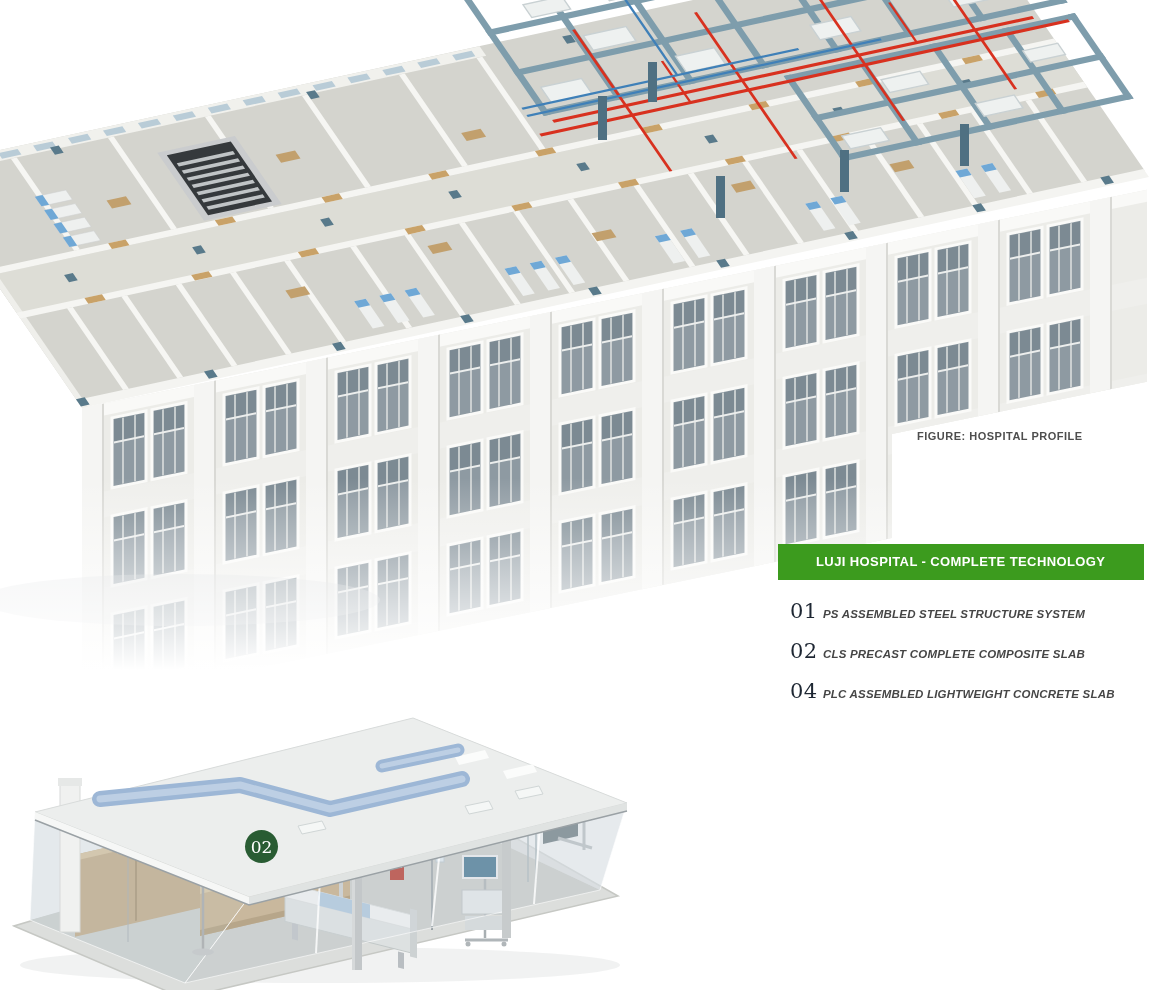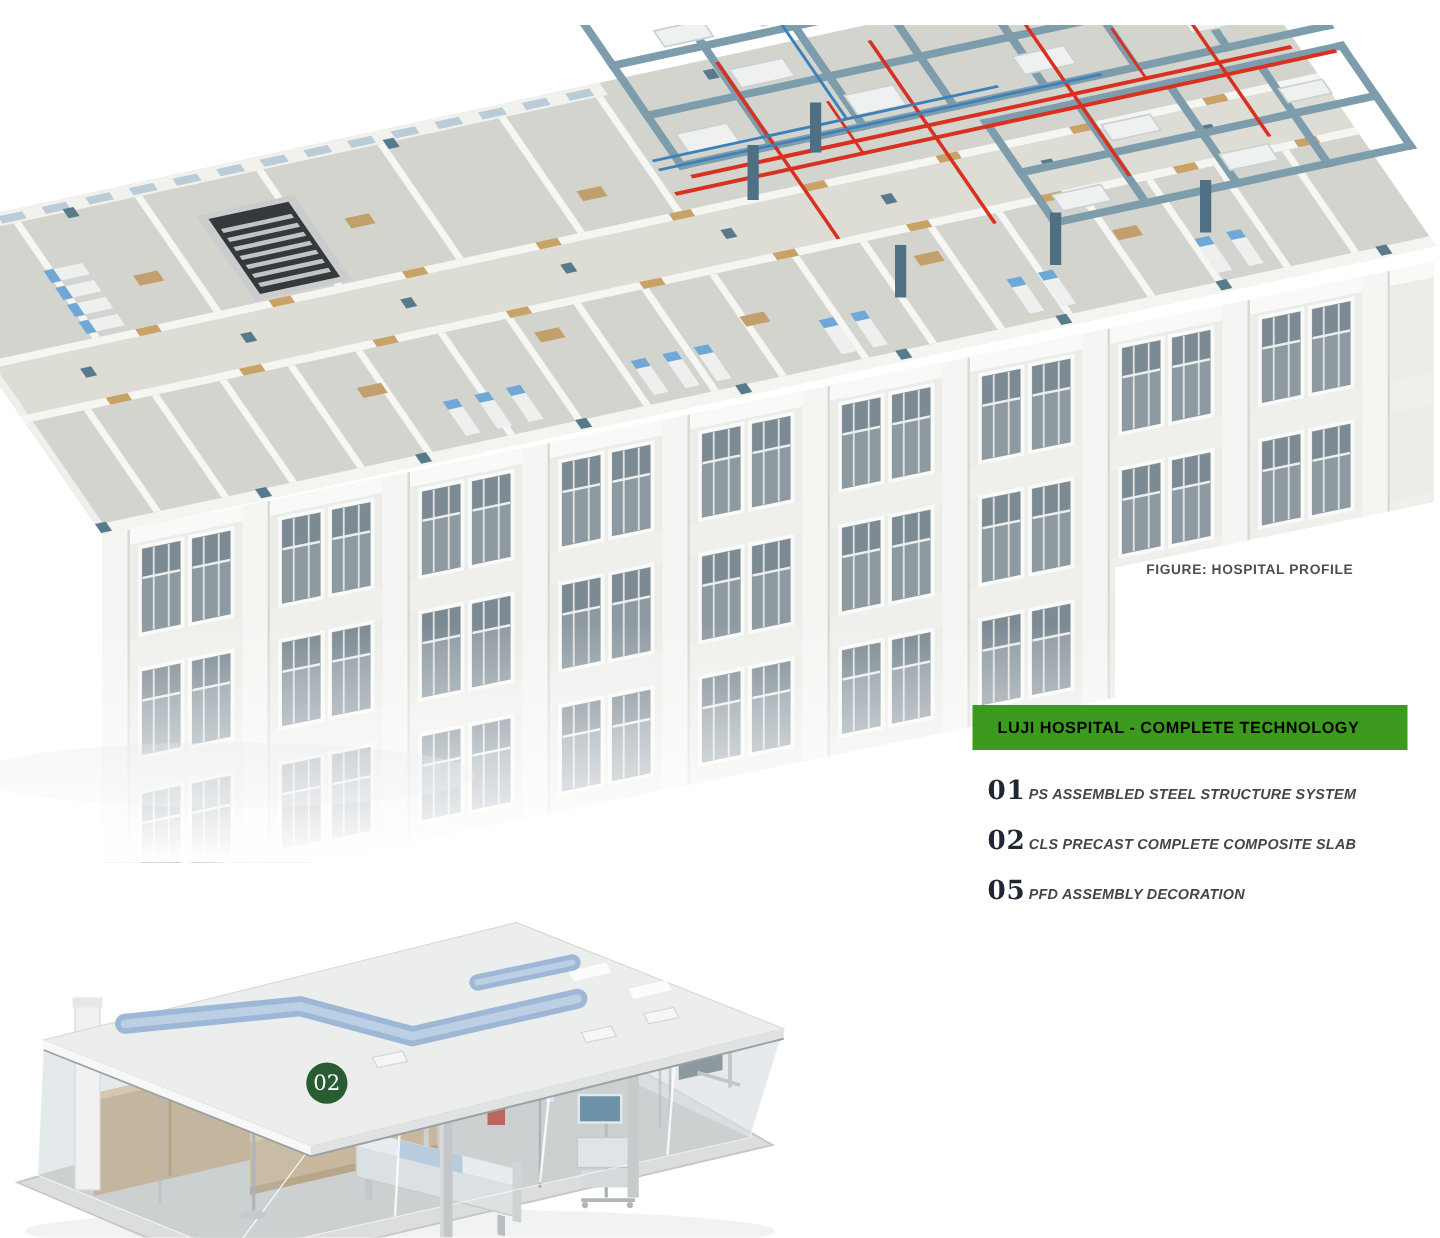--- a/index.html
+++ b/index.html
@@ -1,35 +1,35 @@
 <!DOCTYPE html>
 <html><head>
 <meta charset="utf-8">
 <style>
   html,body{margin:0;padding:0;background:#ffffff;}
   body{width:1152px;height:990px;position:relative;overflow:hidden;
        font-family:"Liberation Sans", sans-serif;}
-  .stage{position:absolute;inset:0;margin-top:20px;}
+  .stage{position:absolute;inset:0;}
   svg{position:absolute;display:block;}
   #building-svg{left:0;top:0;}
   #room-svg{left:0;top:690px;}
   .figure-caption{
     position:absolute;left:917px;top:430px;
     font-size:11px;font-weight:bold;color:#4e4e4e;letter-spacing:.5px;
     white-space:nowrap;}
   .panel{position:absolute;left:778px;top:544px;width:374px;}
   .panel-header{
     position:absolute;left:0;top:0;width:328px;height:36px;
-    background:#3c9b1e;color:#000000;
+    background:#3c9b1e;color:#ffffff;
     font-size:13px;font-weight:bold;letter-spacing:.4px;
-    line-height:36px;padding-left:20px;white-space:nowrap;}
+    line-height:36px;padding-left:38px;white-space:nowrap;}
   .panel-items{position:absolute;left:12px;top:55px;width:362px;}
   .tech-item{display:flex;align-items:baseline;height:26px;margin-bottom:14px;
              white-space:nowrap;}
-  .tech-num{font-family:"DejaVu Serif", serif;font-size:21px;font-weight:700;
+  .tech-num{font-family:"DejaVu Serif", serif;font-size:21px;font-weight:400;
             color:#1e2733;width:33px;flex:0 0 33px;letter-spacing:.5px;}
   .tech-label{font-size:11.5px;font-weight:bold;color:#464646;letter-spacing:.2px;font-style:italic;}
   .slab-badge{
     position:absolute;left:245px;top:830px;width:33px;height:33px;
     border-radius:50%;background:#295c33;
     display:flex;align-items:center;justify-content:center;
     font-family:"DejaVu Serif", serif;font-size:17px;color:#ffffff;}
 </style>
 </head>
 <body>
@@ -503,19 +503,19 @@
     <div class="panel-items">
       <div class="tech-item">
         <span class="tech-num">01</span>
         <span class="tech-label">PS ASSEMBLED STEEL STRUCTURE SYSTEM</span>
       </div>
       <div class="tech-item">
         <span class="tech-num">02</span>
         <span class="tech-label">CLS PRECAST COMPLETE COMPOSITE SLAB</span>
       </div>
       <div class="tech-item">
-        <span class="tech-num">05</span>
-        <span class="tech-label">PFD ASSEMBLY DECORATION</span>
+        <span class="tech-num">04</span>
+        <span class="tech-label">PLC ASSEMBLED LIGHTWEIGHT CONCRETE SLAB</span>
       </div>
     </div>
   </aside>
 
 </div>
 
 </body></html>

